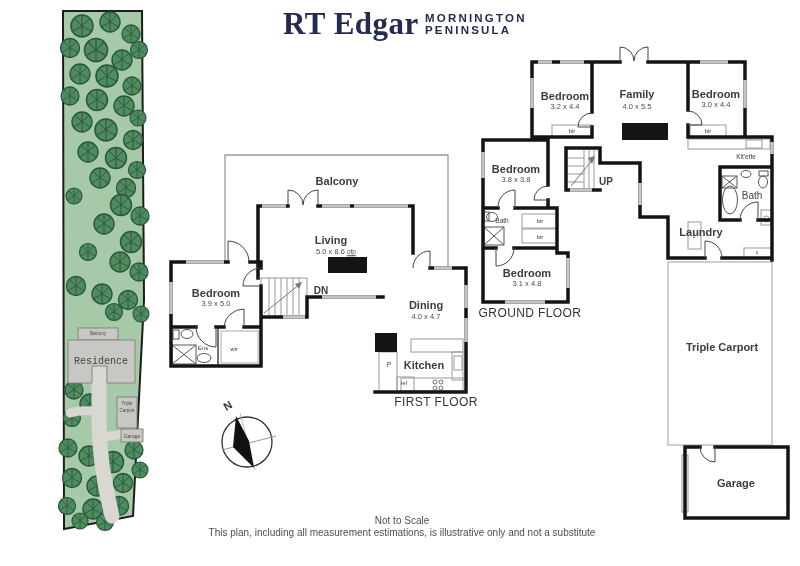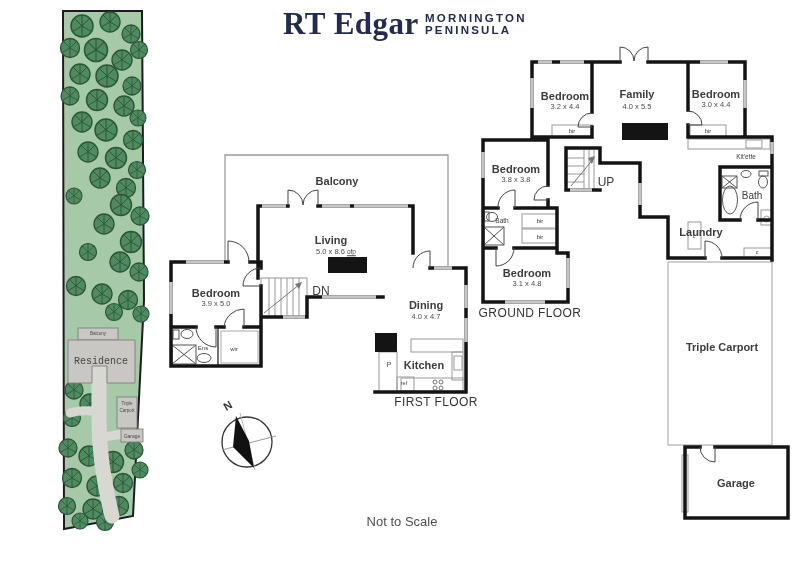--- a/index.html
+++ b/index.html
@@ -3,33 +3,33 @@
 <meta charset="utf-8">
 <style>
   html,body{margin:0;padding:0;background:#fff;}
   .canvas{position:relative;width:800px;height:566px;background:#ffffff;
           font-family:"Liberation Sans",sans-serif;overflow:hidden;border-radius:28px;}
   svg.plan{position:absolute;left:0;top:0;}
   .lbl{position:absolute;transform:translate(-50%,-50%);color:#3c3c3c;
        white-space:nowrap;line-height:1;}
   .room{font-size:11px;font-weight:bold;}
   .dim{font-size:7.5px;color:#4a4a4a;}
-  .t8{font-size:12px;}
+  .t8{font-size:10px;font-weight:bold;}
   .t7{font-size:7px;}
   .t65{font-size:6.5px;}
   .t6{font-size:6px;}
   .t55{font-size:5.5px;}
   .ftitle{font-size:12px;color:#333;letter-spacing:.4px;}
   .ofp{font-size:6.5px;text-decoration:underline;}
   .brand{position:absolute;font-family:"Liberation Serif",serif;font-size:31px;
          font-weight:600;color:#232c50;letter-spacing:.5px;}
   .region{position:absolute;font-size:11.5px;letter-spacing:2.2px;color:#232c50;
           font-weight:600;line-height:1;}
   .address{position:absolute;font-size:16px;color:#2b3152;letter-spacing:.4px;}
-  .footer{font-size:13px;color:#4f4f4f;}
+  .footer{font-size:10px;color:#4f4f4f;}
   .north{font-size:11px;color:#333;font-weight:600;}
   .s45{font-size:4.5px;color:#4a4a48;}
   .s5{font-size:5px;color:#4a4a48;}
   .s7{font-size:10px;color:#454543;font-family:Liberation Mono, monospace;}
 </style>
 </head>
 <body>
 
 <div class="canvas">
 
@@ -268,14 +268,15 @@
 <div class="lbl t55" style="left:757px;top:253px">c</div>
 <div class="lbl room" style="left:527px;top:273px">Bedroom</div>
 <div class="lbl dim" style="left:527px;top:284px">3.1 x 4.8</div>
 <div class="lbl ftitle" style="left:530px;top:313px">GROUND FLOOR</div>
 <div class="lbl room" style="left:722px;top:347px">Triple Carport</div>
 <div class="lbl room" style="left:736px;top:483px">Garage</div>
 
 <div class="lbl north" style="left:228px;top:406px;transform:translate(-50%,-50%) rotate(-30deg)">N</div>
 
 <div class="lbl footer" style="left:402px;top:521px">Not to Scale</div>
+<div class="lbl footer" style="left:402px;top:533px">This plan, including all measurement estimations, is illustrative only and not a substitute</div>
 
 </div>
 
 </body></html>

